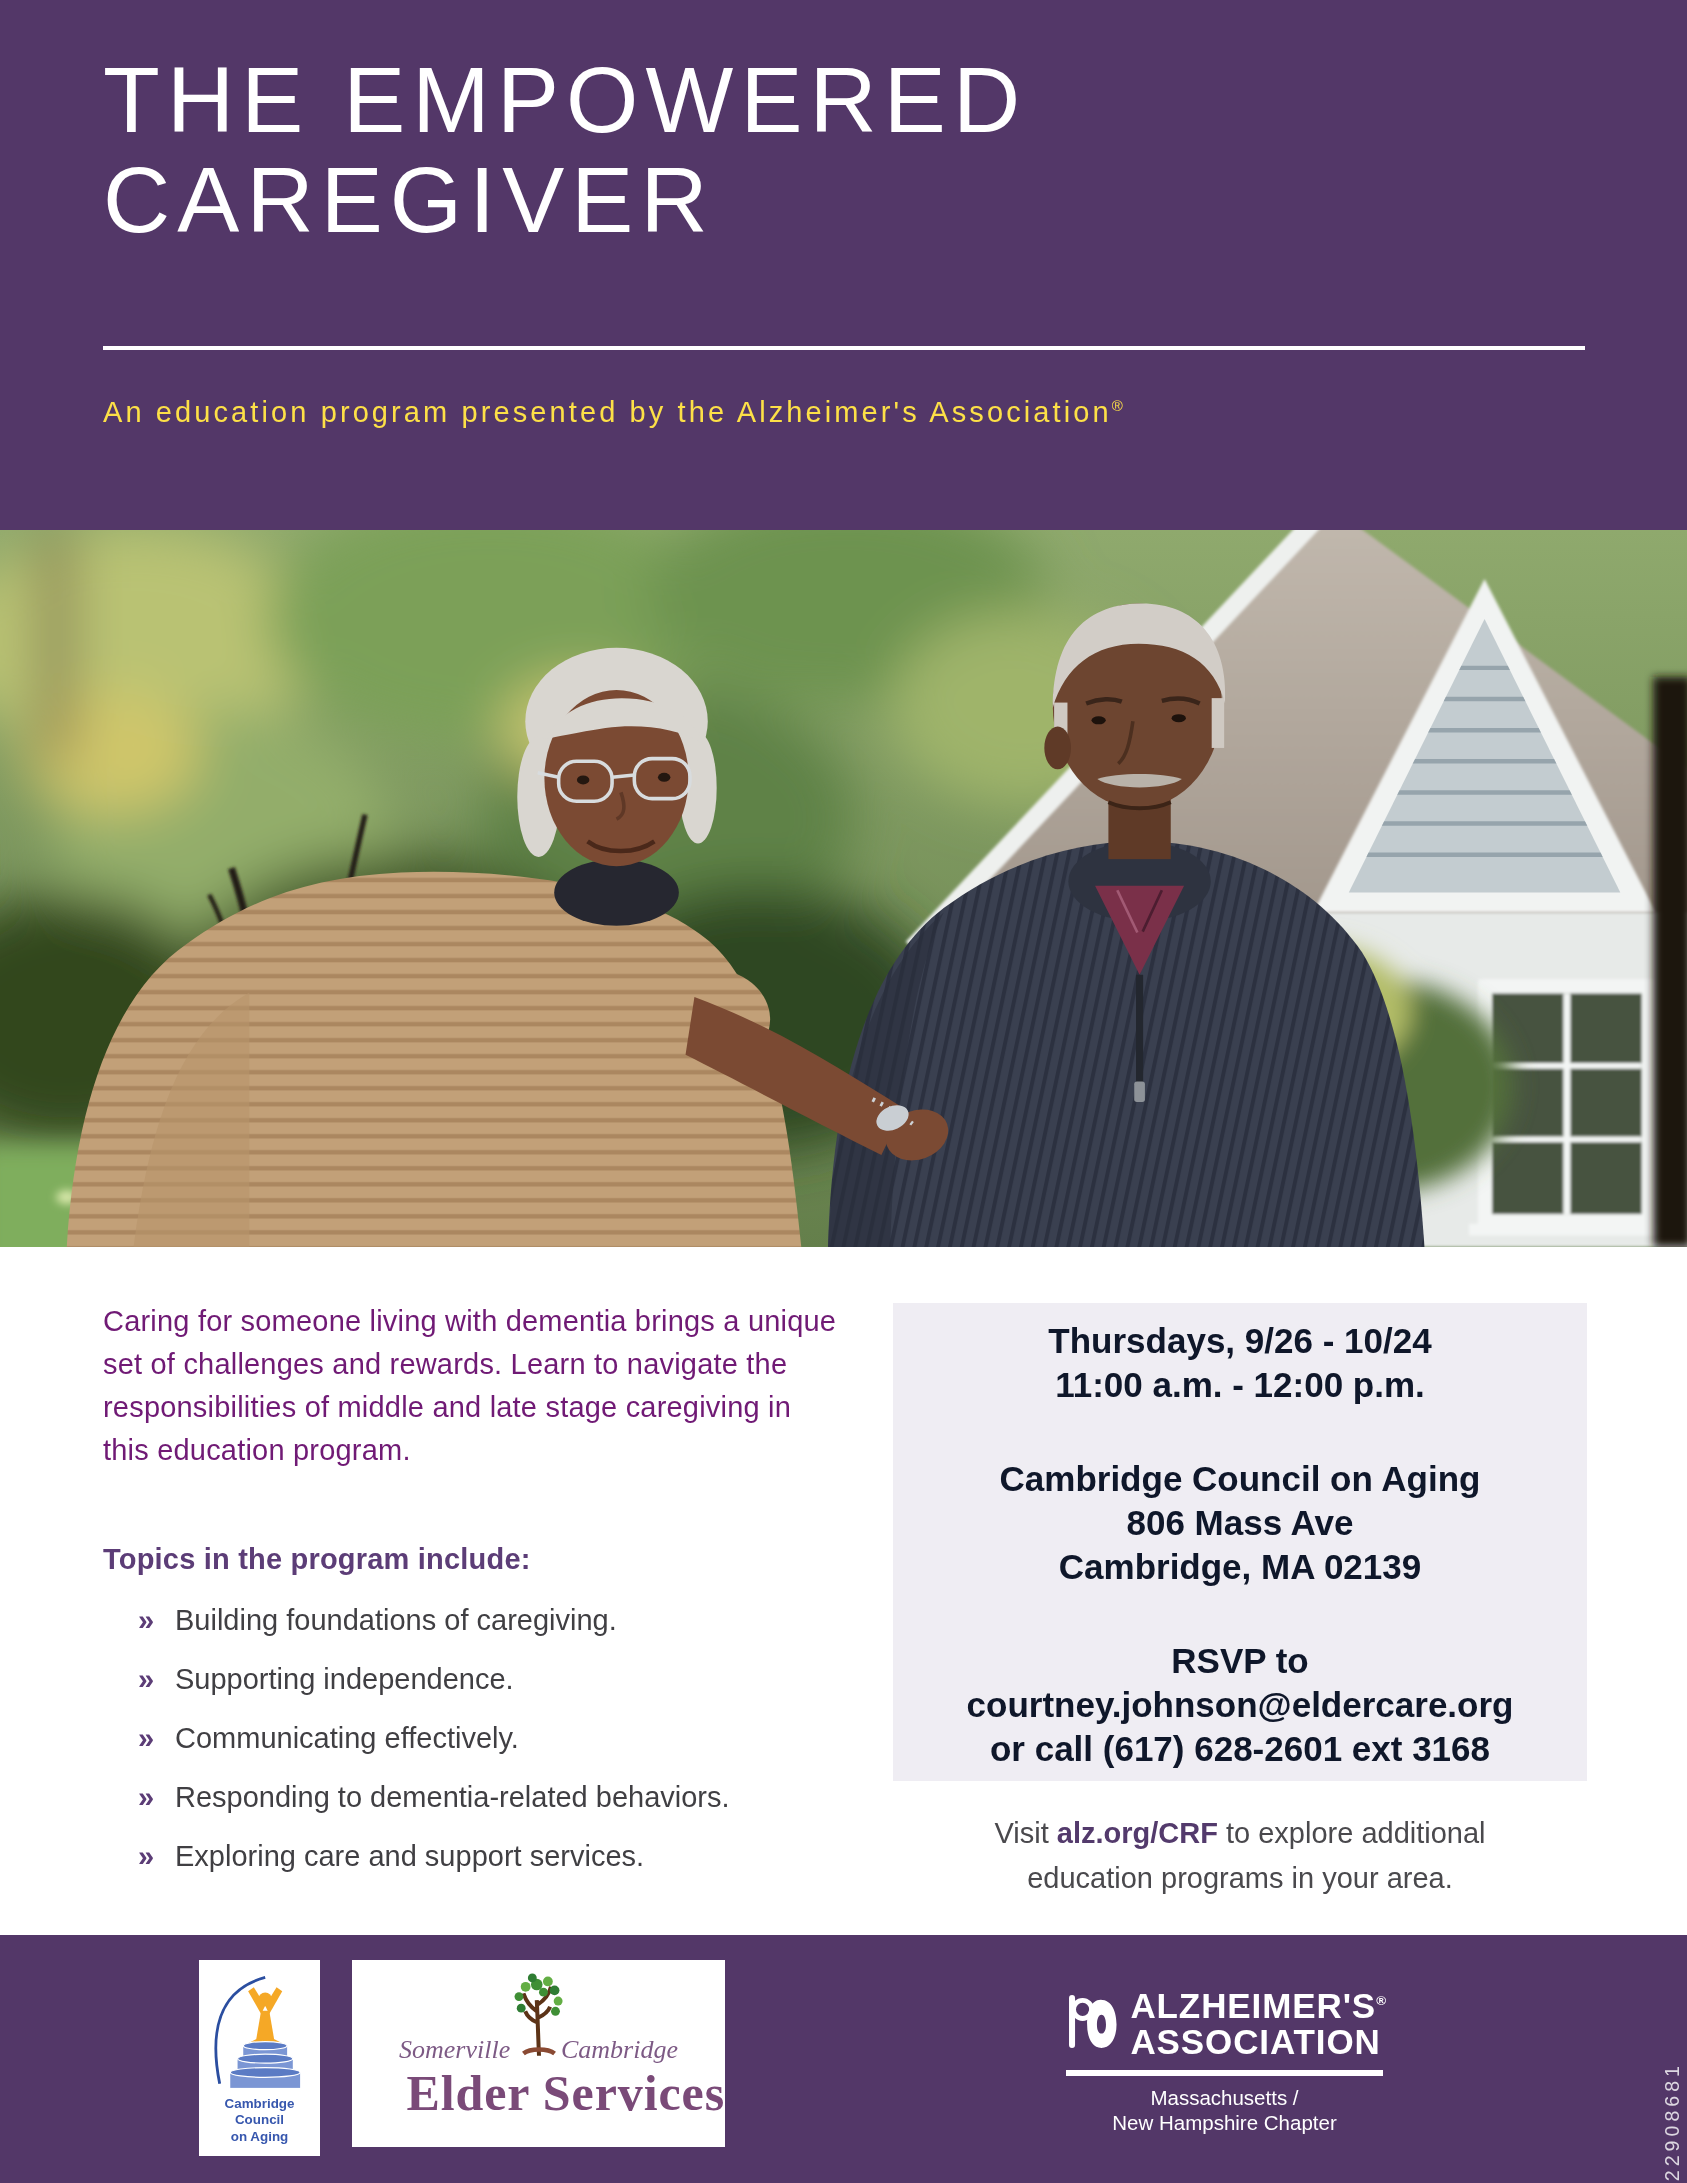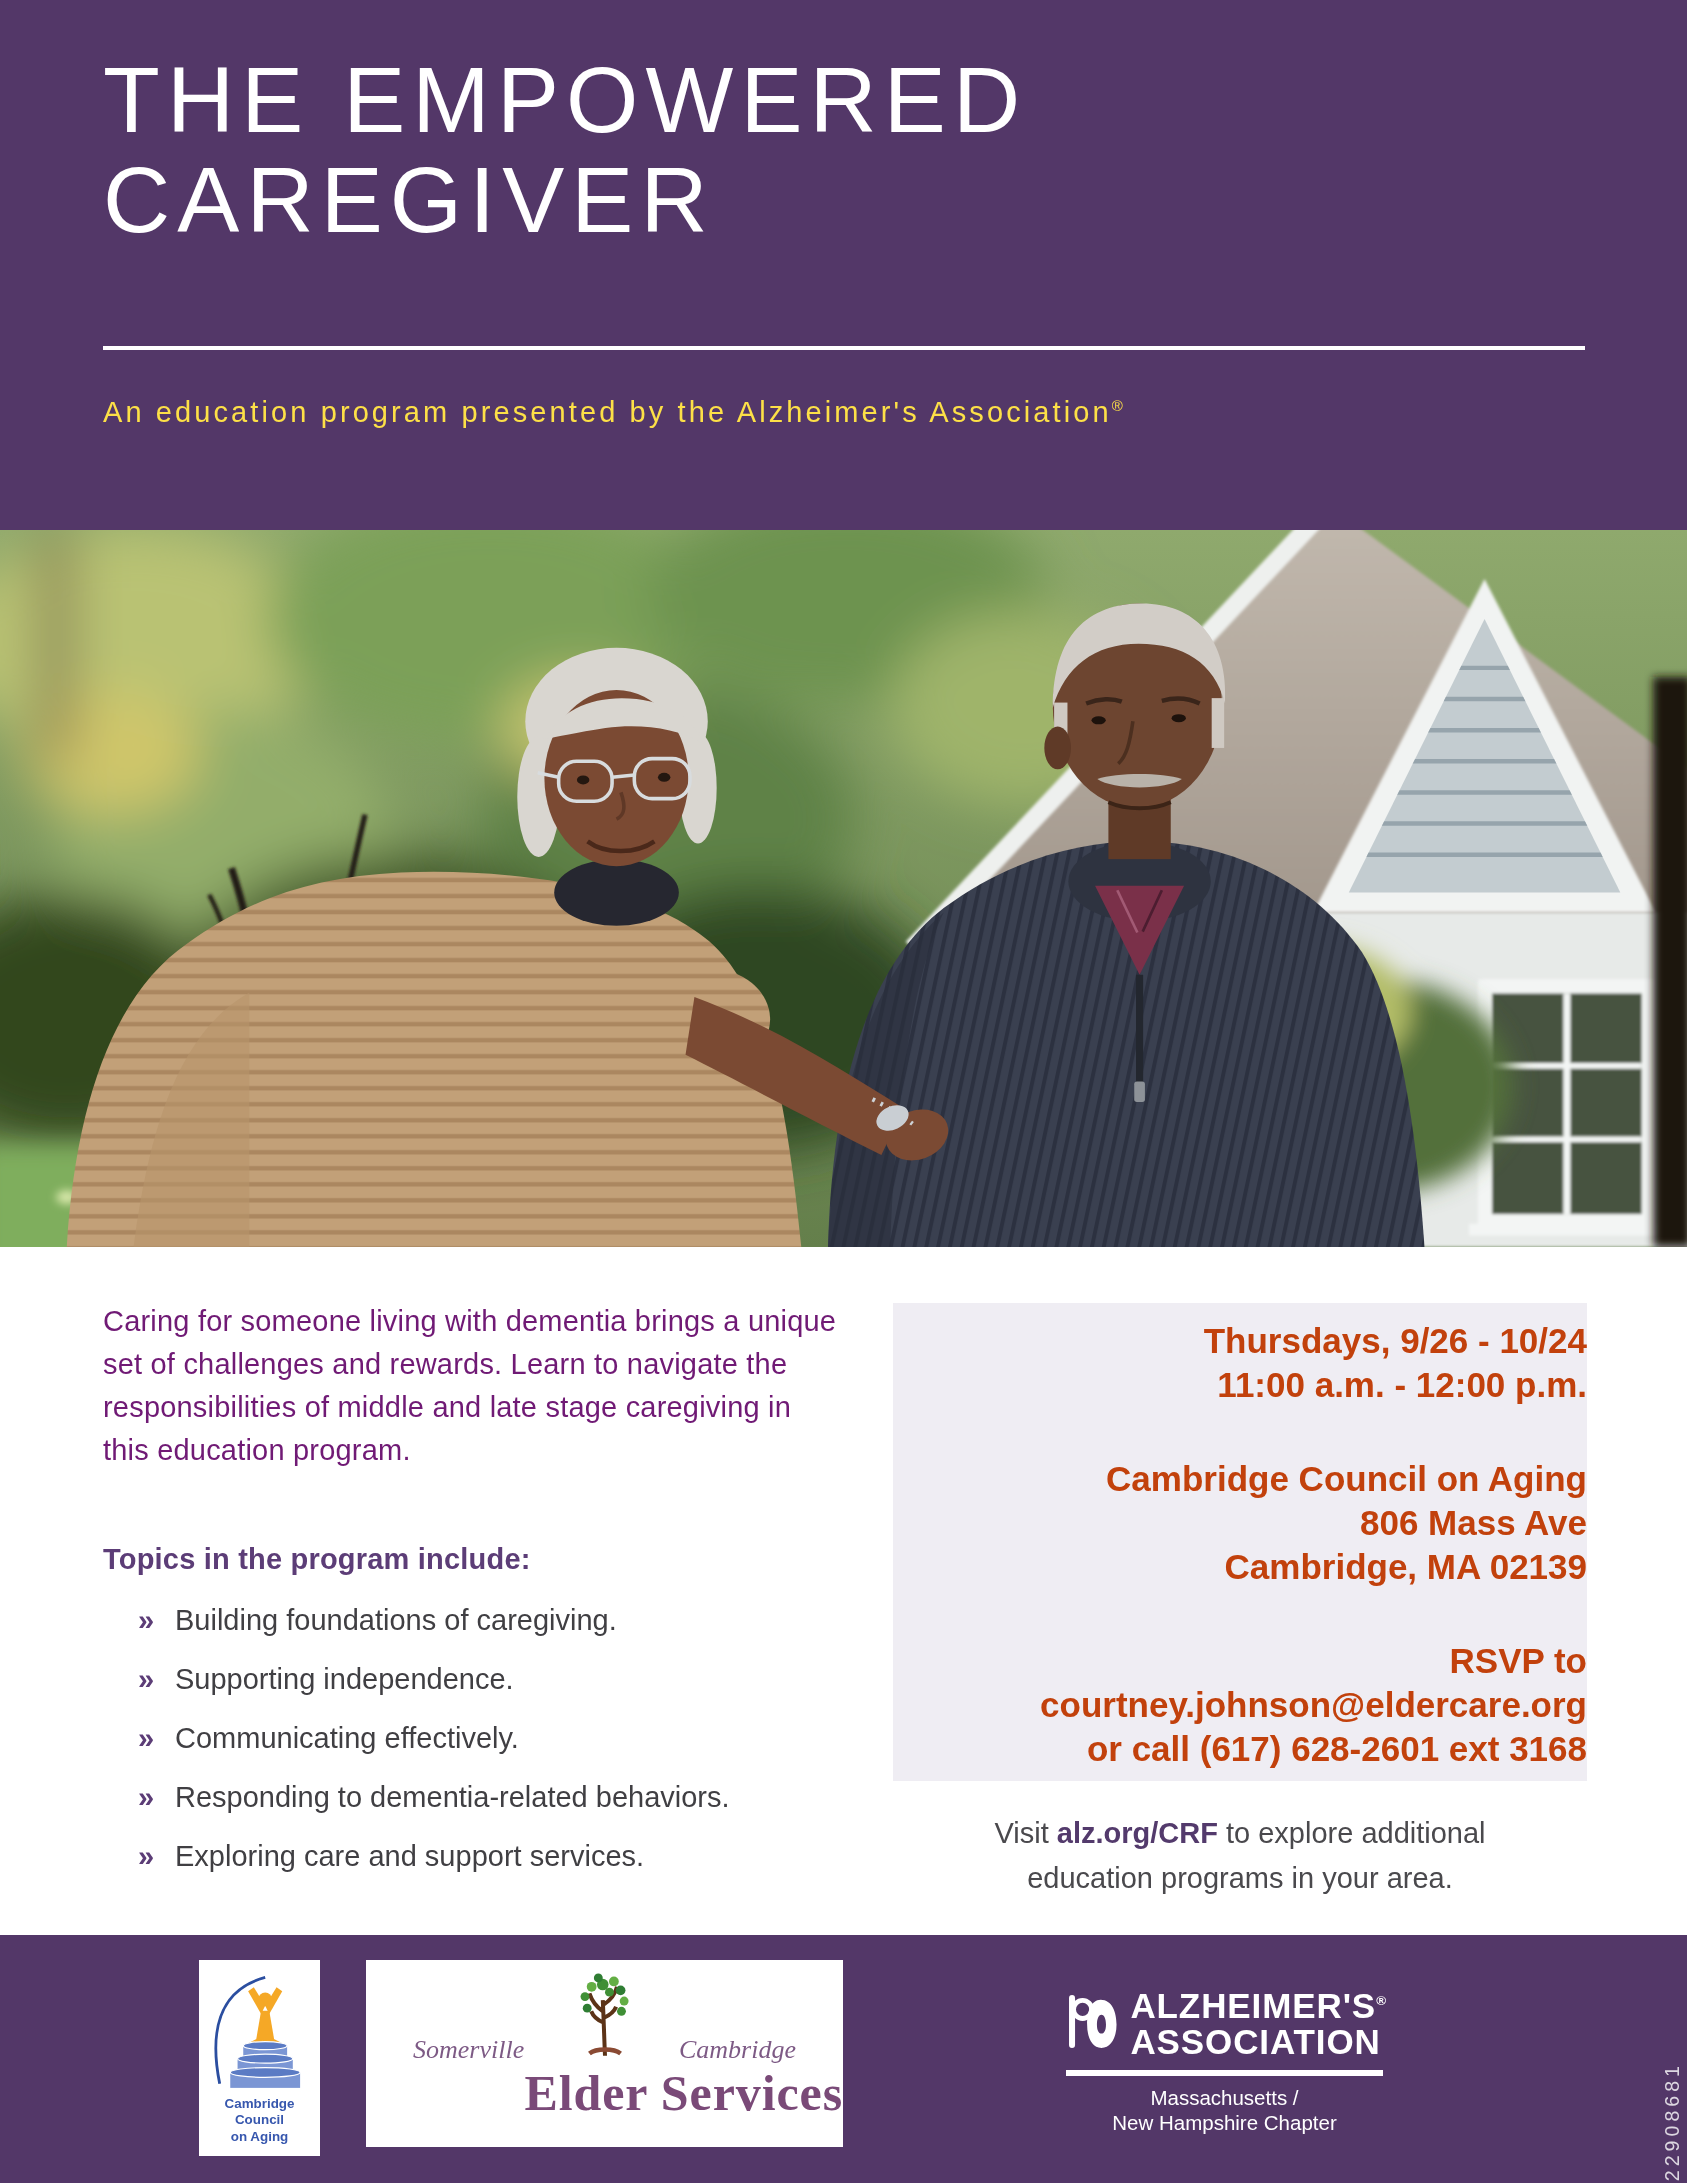--- a/index.html
+++ b/index.html
@@ -25,33 +25,33 @@
   .topics-h{position:absolute;left:103px;top:1543px;font-size:29px;font-weight:bold;
             color:#5c3d77;letter-spacing:0.2px}
   .topics{position:absolute;left:103px;top:1599px;width:783px;list-style:none;margin:0;padding:0}
   .topics li{position:relative;padding-left:72px;font-size:29px;line-height:43px;
              margin-bottom:16px;color:#403f43}
   .topics .bl{position:absolute;left:35px;top:0;color:#5c3d77;font-weight:bold}
 
   
   .ebox{position:absolute;left:893px;top:1303px;width:694px;height:478px;background:#efedf3;
         padding-top:16px;box-sizing:border-box}
-  .ebox .ln{font-size:35px;line-height:44px;font-weight:bold;color:#c2410c;text-align:right}
+  .ebox .ln{font-size:35px;line-height:44px;font-weight:bold;color:#0f172a;text-align:center}
   .mt{margin-top:50px}
   .visit{position:absolute;left:893px;top:1811px;width:694px;text-align:center;
          font-size:29px;line-height:45px;color:#4a494d}
   .visit .lk{font-weight:bold;color:#533a6c}
 
   
   .ftr{position:absolute;left:0;top:1935px;width:1688px;height:249px;background:#533768}
   .card{position:absolute;background:#ffffff}
   .card-coa{left:199px;top:25px;width:121px;height:196px;text-align:center}
   .card-coa svg{display:block;margin:1.8px auto 0}
   .coa-txt{font-size:13.4px;line-height:16.5px;font-weight:bold;color:#3757ae}
-  .card-es{left:366px;top:24.5px;width:477px;height:187px}
+  .card-es{left:352px;top:24.5px;width:373px;height:187px}
   .es-word{position:absolute;top:75px;font-size:26px;font-style:italic;
            font-family:"Liberation Serif",serif;color:#7d5a85}
   .es-left{left:47px}
   .es-right{right:47px}
   .es-tree{position:absolute;left:50%;top:9px;transform:translateX(-50%)}
   .es-name{position:absolute;left:0;top:104px;width:100%;text-align:right;font-size:50px;
            font-weight:bold;font-family:"Liberation Serif",serif;color:#7a4a78;letter-spacing:0.9px}
   .alz{position:absolute;left:1066px;top:48px;width:320px;color:#ffffff}
   .alz-row{display:flex;align-items:center}
   .alz-words{margin-left:11.6px;font-size:35px;font-weight:bold;letter-spacing:0.9px;

